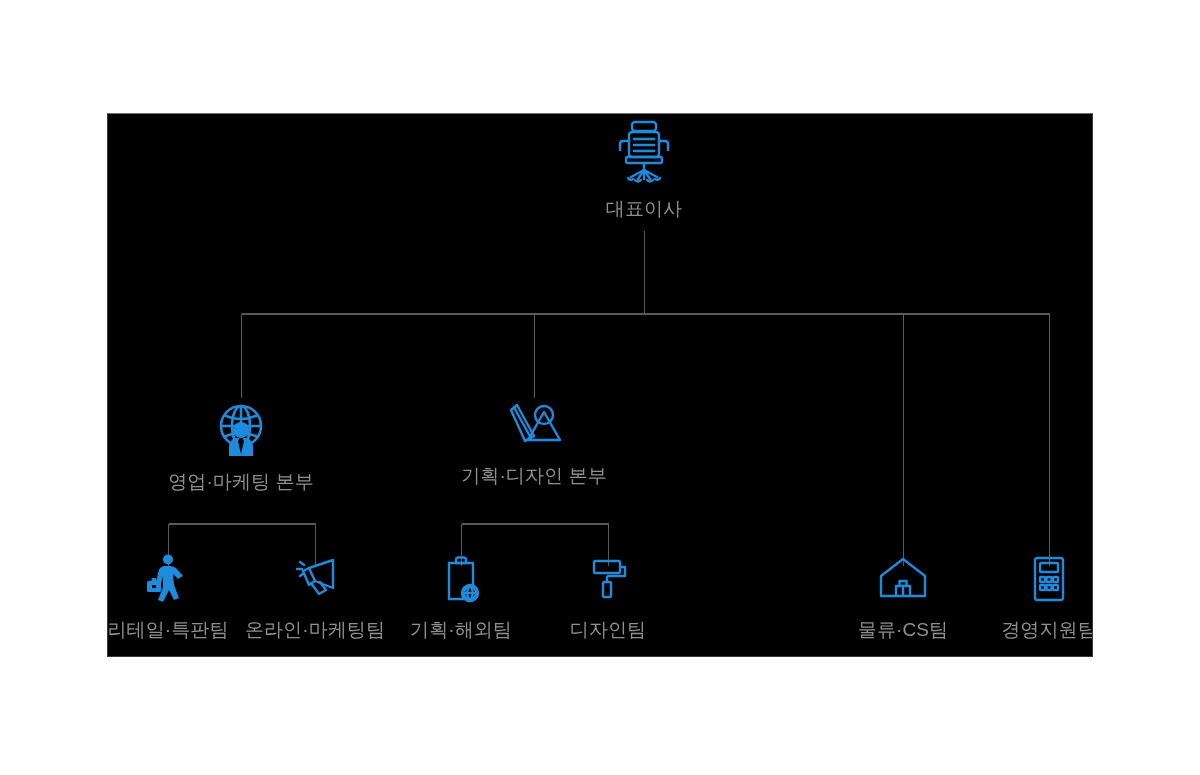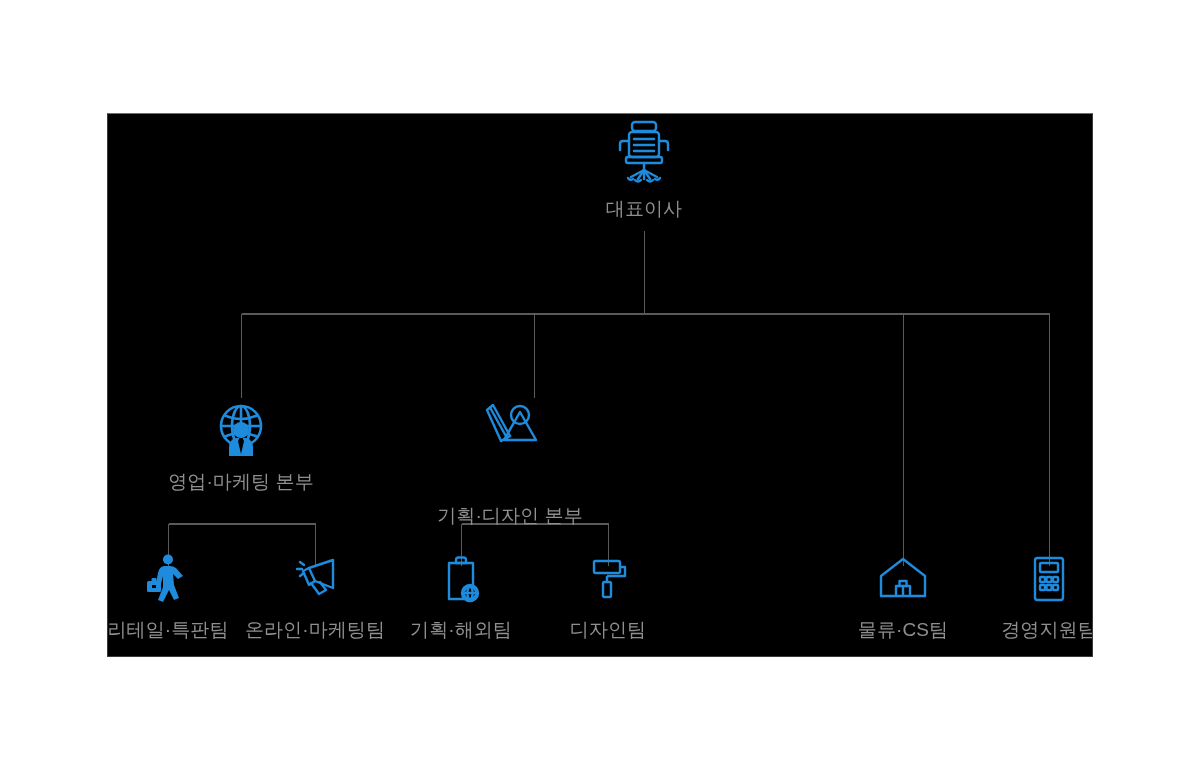--- a/index.html
+++ b/index.html
@@ -70,21 +70,21 @@
     letter-spacing: 0.1px;
   }
 
   
   #node-ceo { left: 536px; top: 5px; }
   #node-ceo .node-label { font-size: 19px; }
 
   
   .division { top: 288px; justify-content: space-between; }
   #node-sales-marketing { left: 133px; }
-  #node-planning-design { left: 402px; gap: 40px; }
+  #node-planning-design { left: 426px; }
 
   
   .team { top: 440px; }
   .team .node-label {
     margin-top: 14px;
     font-size: 19px;
   }
   #node-retail       { left: 60px; }
   #node-online-mkt   { left: 207px; text-align: center; }
   #node-planning-ovs { left: 353px; }

